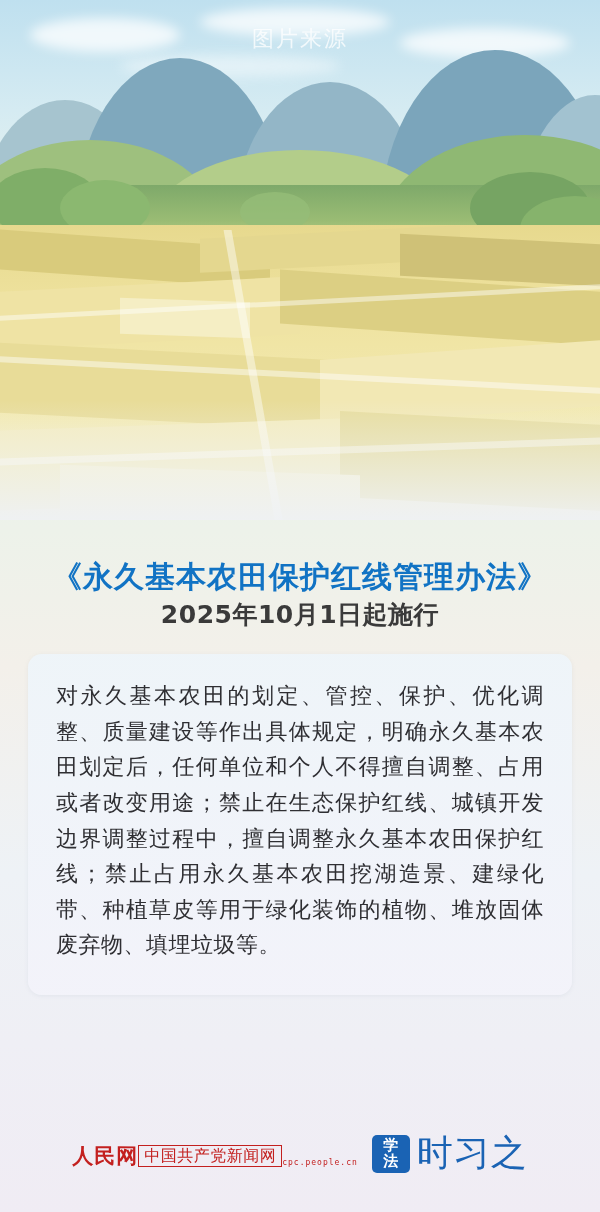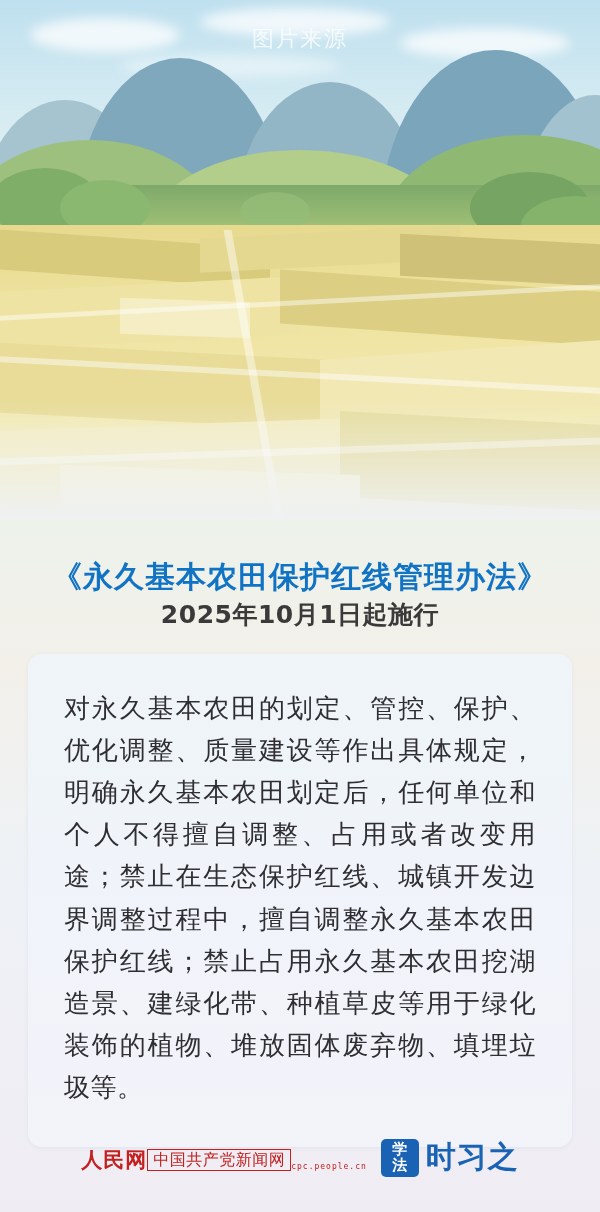--- a/index.html
+++ b/index.html
@@ -152,27 +152,27 @@
     position: absolute;
     left: 28px; top: 654px;
     width: 544px;
     box-sizing: border-box;
     padding: 26px 28px 30px 28px;
     background: linear-gradient(180deg, rgba(238,245,250,0.92) 0%, rgba(243,243,250,0.92) 100%);
     border-radius: 14px;
     box-shadow: 0 1px 4px rgba(120,140,160,0.10);
   }
   .card p {
-    margin: 8px;
-    font-size: 26px;
+    margin: 0;
+    font-size: 22px;
     line-height: 1.62;
     color: #2f2f33;
     text-align: justify;
     letter-spacing: 0.5px;
-    font-family: Liberation Serif, serif;
+    font-family: Liberation Mono, monospace;
   }
 
   
   .footer {
     position: absolute;
     left: 0; bottom: 34px; width: 600px;
     display: flex;
     align-items: center;
     justify-content: center;
     gap: 14px;
@@ -220,22 +220,22 @@
     font-weight: bold;
     display: flex;
     flex-direction: column;
     align-items: center;
     justify-content: center;
     line-height: 1.05;
     font-family: "DejaVu Sans", "Liberation Sans", sans-serif;
   }
   .xf-text {
     color: #1a63b4;
-    font-size: 30px;
-    font-weight: bold;
+    font-size: 36px;
+    font-weight: normal;
     letter-spacing: 1px;
     font-family: "DejaVu Sans", "Liberation Sans", sans-serif;
   }
 </style>
 </head>
 <body>
 
 <div class="poster">
 
   <div class="illustration">

